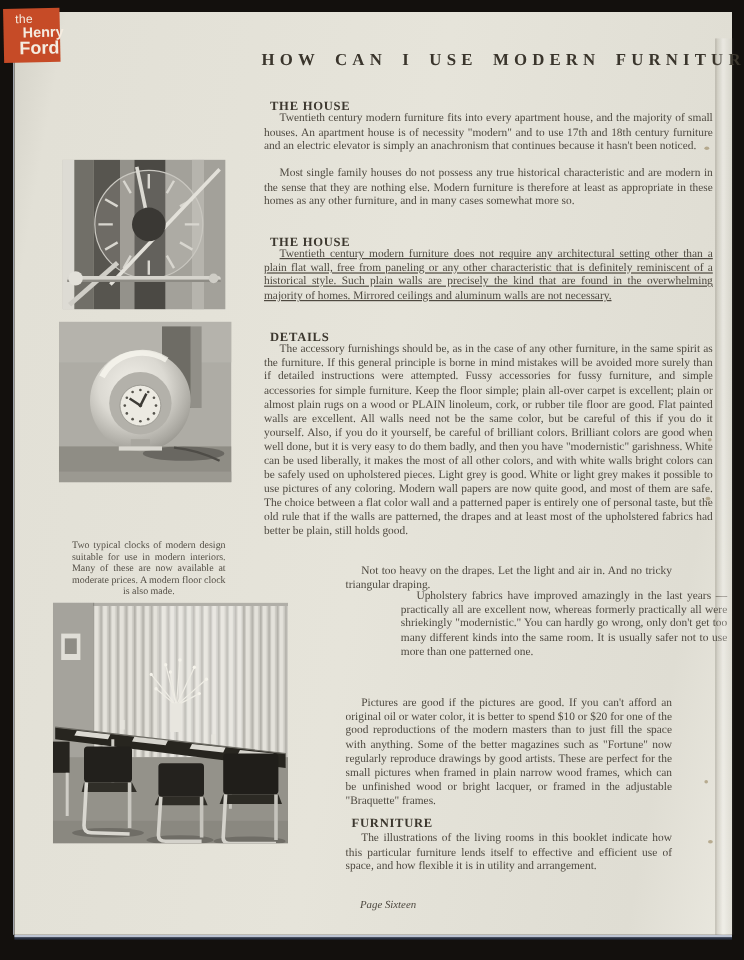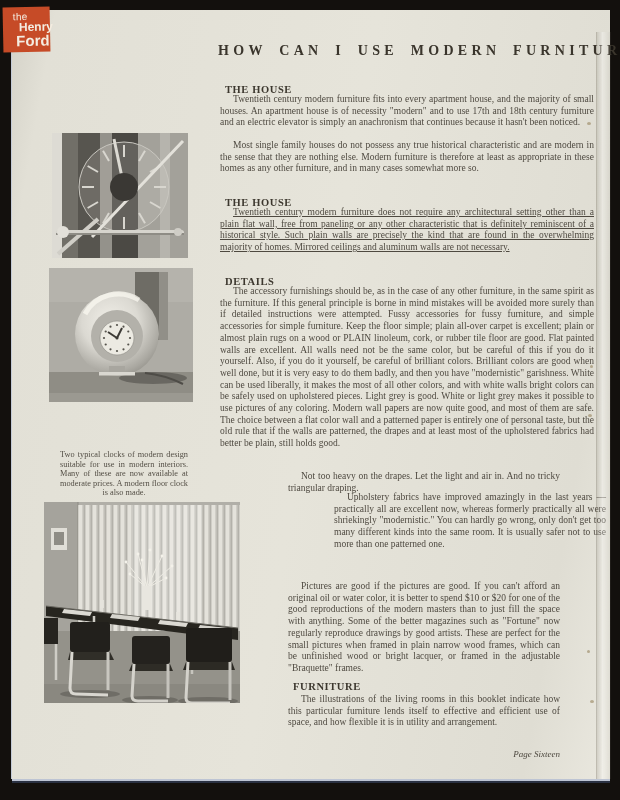--- a/index.html
+++ b/index.html
@@ -56,22 +56,22 @@
   #p-room1{top:197px;text-decoration:underline;}
   #h-details{top:261px;}
   #p-details1{top:276px;}
   #p-drapes{top:461px;}
   #p-upholstery{top:482px;margin-left:46px;}
   #p-accessories{top:547px;}
   #p-pictures{top:571px;}
   #h-furniture{top:666px;left:276px;}
   #p-furniture{top:684px;}
   #page-num{
-    position:absolute;left:276px;top:739px;width:272px;margin:0;
-    font:italic 9px/11px "Liberation Serif", serif;text-align:right;color:#4e4940;
+    position:absolute;left:288px;top:739px;width:272px;margin:0;
+    font:italic 9px/11px "Liberation Serif", serif;color:#4e4940;
   }
   
   .fig{position:absolute;overflow:hidden;}
   .fig svg{display:block;width:100%;height:100%;}
   #photo1{left:40px;top:123px;width:136px;height:125px;}
   #photo2{left:37px;top:258px;width:144px;height:134px;}
   #photo3{left:32px;top:492px;width:196px;height:201px;}
   .caption{
     position:absolute;margin:0;
     font:8.3px/9.6px "Liberation Serif", serif;

